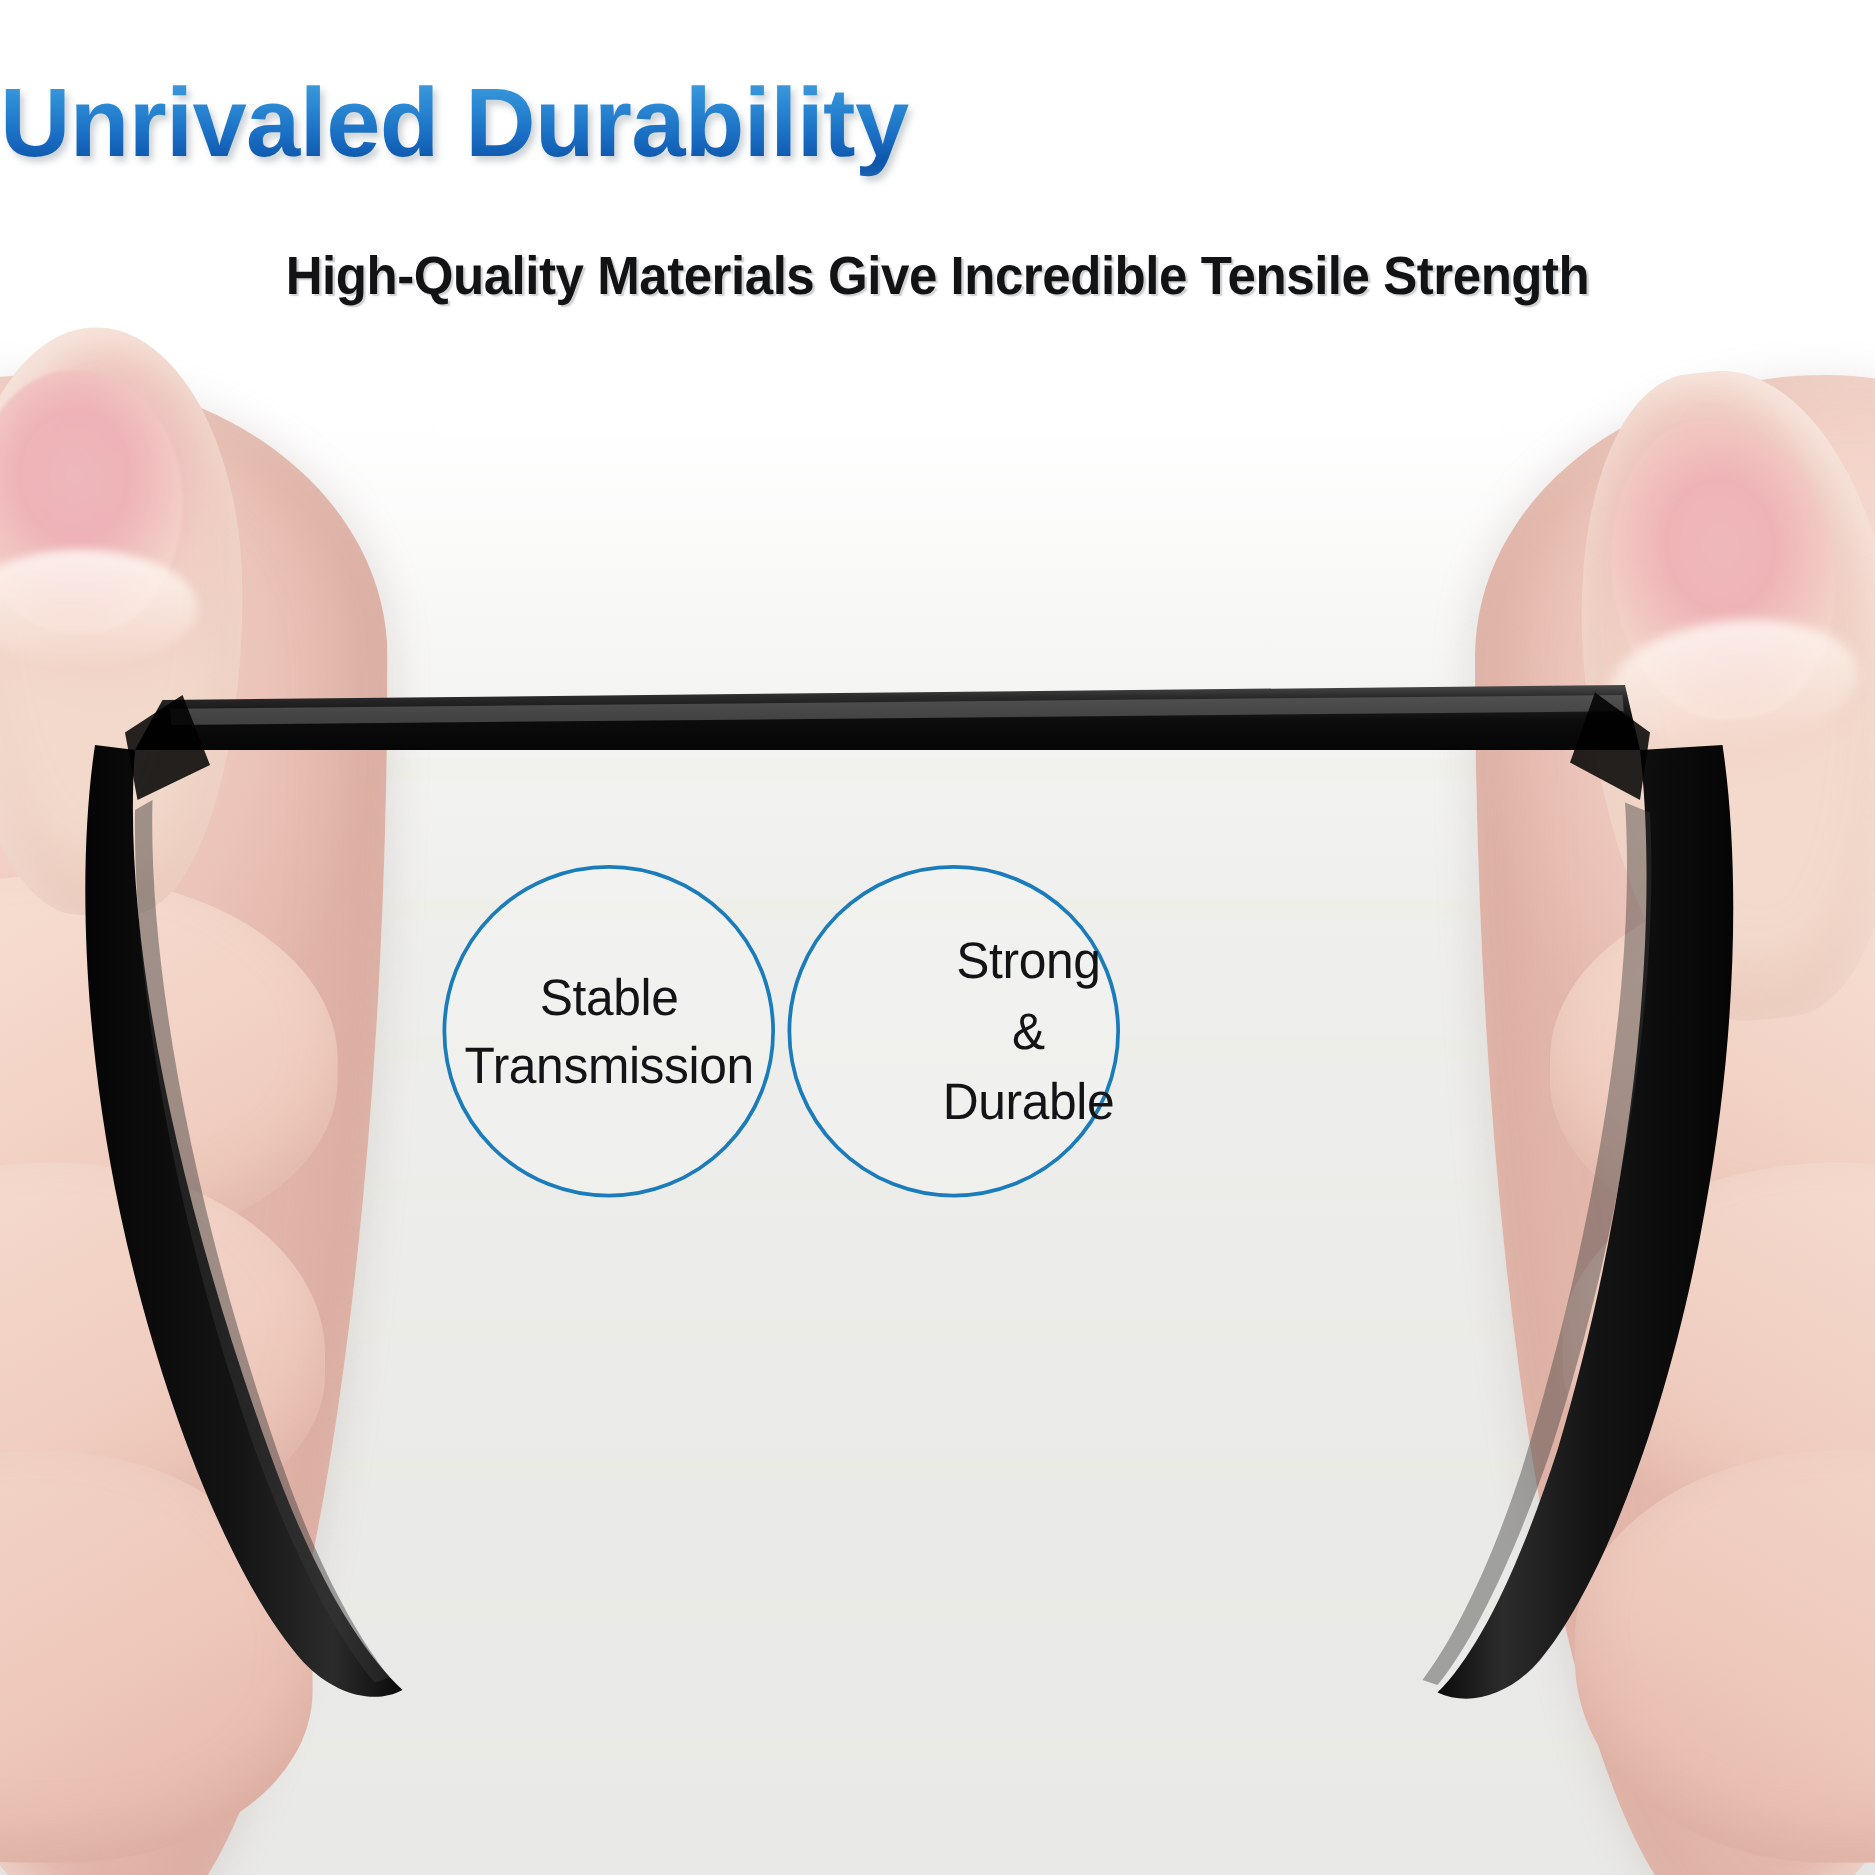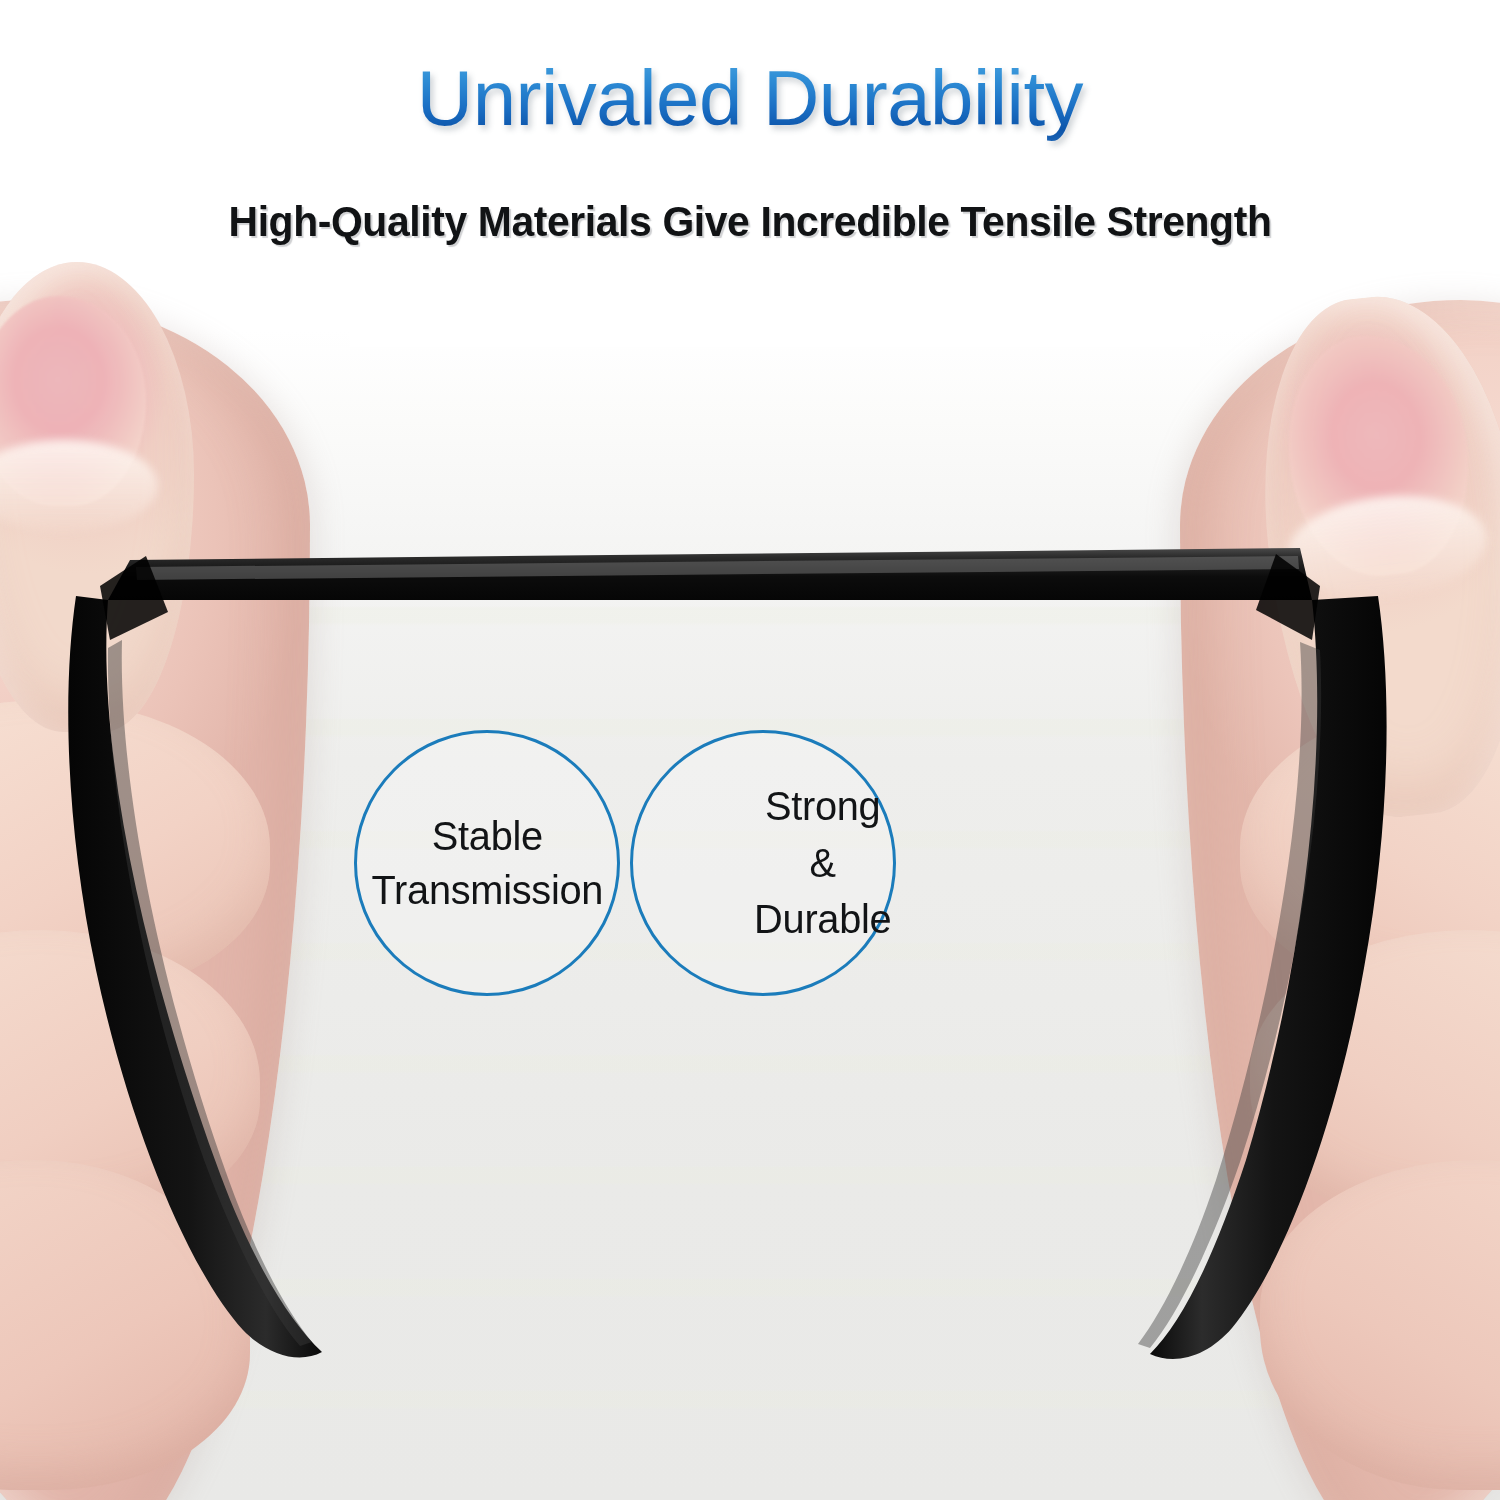--- a/index.html
+++ b/index.html
@@ -48,23 +48,22 @@
     background:#ffffff;
   }
   .banner-top-wash{
     position:absolute;left:0;top:0;width:1500px;height:300px;
     background:#ffffff;
   }
 
   
   .headline{
     position:absolute;left:0;top:56px;width:1500px;
-    text-align:center;
     font-size:78px;
-    font-weight:400;
+    font-weight:700;
     letter-spacing:-0.5px;
     line-height:1.1;
     background:linear-gradient(to bottom,
         #4aa3e0 0%,
         #2f8ed6 26%,
         #1a6fc4 60%,
         #0d55aa 86%,
         #1b63b4 100%);
     -webkit-background-clip:text;
     background-clip:text;
@@ -201,21 +200,21 @@
     border-radius:52% 54% 50% 48% / 48% 52% 48% 52%;
     background:linear-gradient(210deg,#f5dacd 0%,#edc8bb 60%,#e3b4a7 100%);
     box-shadow:inset 0 -20px 42px rgba(200,152,140,0.33);
   }
 
   
   .cable-svg{position:absolute;left:0;top:0;width:1500px;height:1500px;z-index:20;pointer-events:none;}
 
   
   .circles{
-    position:absolute;left:0;top:728px;width:1396px;height:280px;
+    position:absolute;left:0;top:690px;width:1396px;height:280px;
     z-index:26;
   }
   .circle{
     position:absolute;
     width:266px;height:266px;
     border-radius:50%;
     border:3px solid #1b7cbb;
     box-sizing:border-box;
     display:flex;align-items:center;justify-content:center;
     background:rgba(250,250,249,0.30);

